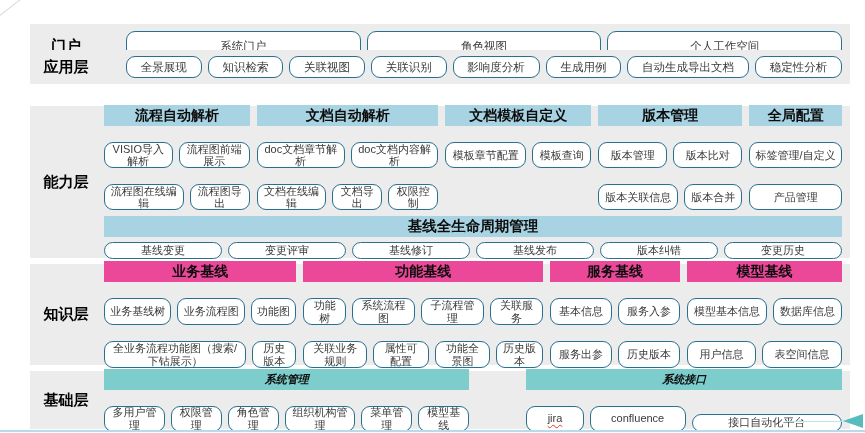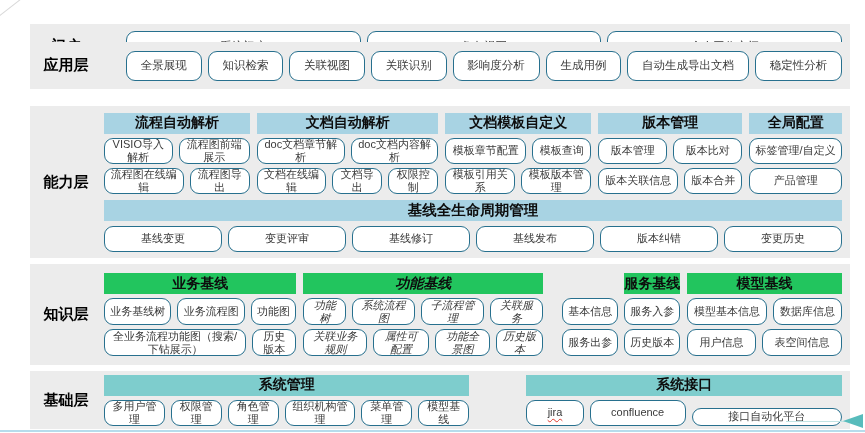--- a/index.html
+++ b/index.html
@@ -17,38 +17,38 @@
   .pill{background:#fff;border:1.3px solid #27708e;border-radius:9px;
     display:flex;align-items:center;justify-content:center;text-align:center;
     font-size:11px;color:#3a3a3a;padding:1px 5px;line-height:1.12;
     flex:1 1 auto;min-width:0;overflow:hidden;box-sizing:border-box;cursor:default;}
   .equal .pill{flex:1 1 0;}
   .tall{height:30px;padding-left:22px;}
   .tall .pill{font-size:11.5px;}
 
   
   .groups-row{display:flex;gap:7px;}
-  .group{display:flex;flex-direction:column;gap:4px;min-width:0;}
+  .group{display:flex;flex-direction:column;gap:16px;min-width:0;}
   .group-header{height:21px;flex:0 0 21px;display:flex;align-items:center;justify-content:center;
     font-weight:bold;font-size:14px;color:#0d0d0d;}
 
   
   #cap-groups .group-header{background:#a8d3e3;}
   .g-flow{flex:148 1 0;} .g-doc{flex:184 1 0;} .g-tpl{flex:148 1 0;} .g-ver{flex:146 1 0;} .g-glb{flex:94 1 0;justify-content:flex-end;}
   .baseline-banner{height:21px;flex:0 0 21px;background:#a8d3e3;font-weight:bold;font-size:14.5px;color:#0d0d0d;
     display:flex;align-items:center;justify-content:center;margin-top:6px;}
   .baseline-row{margin-top:5px;}
 
   
-  #kn-groups .group-header{background:#22c55e;}
+  #kn-groups .group-header{background:#ec4899;}
   #kn-groups .btn-row{height:27px;}
-  .g-biz{flex:195 1 0;} .g-func{flex:243 1 0;font-style:italic;} .g-svc{flex:132 1 0;align-items:flex-end;} .g-model{flex:157 1 0;}
-
-  
-  #fd-groups .group-header{background:#7ecdcd;font-size:14px;}
+  .g-biz{flex:195 1 0;} .g-func{flex:243 1 0;} .g-svc{flex:132 1 0;} .g-model{flex:157 1 0;}
+
+  
+  #fd-groups .group-header{background:#7ecdcd;font-size:11px;font-style:italic;}
   .g-sys{flex:368 1 0;} .g-if{flex:318 1 0;margin-left:50px;}
   .g-if .btn-row .pill:first-child{text-decoration:underline wavy #e0392e 1px;text-underline-offset:2px;}
   .g-if .btn-row .pill:last-child{flex-grow:2;margin-top:8px;}
 
   
   .corner-line{position:absolute;left:-8px;top:4px;width:44px;height:1px;background:#d9d9d9;transform:rotate(-38deg);}
   .bottom-line{position:absolute;left:0;top:430px;width:865px;height:2px;}
   .arrow-line{position:absolute;left:786px;top:421px;width:60px;height:1px;background:#c2e4e4;}
   .arrow-head{position:absolute;left:843px;top:414px;width:0;height:0;
     border-top:7px solid transparent;border-bottom:7px solid transparent;border-right:20px solid #58bcbc;}
@@ -64,21 +64,21 @@
     <div class="band-label">门户</div>
     <div class="band-content">
       <div class="btn-row tall equal">
           <div class="pill">系统门户</div>
           <div class="pill">角色视图</div>
           <div class="pill">个人工作空间</div>
         </div>
     </div>
   </div>
 
-  <div class="band" style="top:42px;height:47px;">
+  <div class="band" style="top:50px;height:34px;">
     <div class="band-label">应用层</div>
     <div class="band-content">
       <div class="btn-row tall">
           <div class="pill">全景展现</div>
           <div class="pill">知识检索</div>
           <div class="pill">关联视图</div>
           <div class="pill">关联识别</div>
           <div class="pill">影响度分析</div>
           <div class="pill">生成用例</div>
           <div class="pill">自动生成导出文档</div>
@@ -113,24 +113,20 @@
               <div class="pill">文档导出</div>
               <div class="pill">权限控制</div>
             </div>
           </div>
           <div class="group g-tpl">
             <div class="group-header">文档模板自定义</div>
             <div class="btn-row">
               <div class="pill">模板章节配置</div>
               <div class="pill">模板查询</div>
             </div>
-            <div class="btn-row">
-              <div class="pill">模板引用关系</div>
-              <div class="pill">模板版本管理</div>
-            </div>
           </div>
           <div class="group g-ver">
             <div class="group-header">版本管理</div>
             <div class="btn-row">
               <div class="pill">版本管理</div>
               <div class="pill">版本比对</div>
             </div>
             <div class="btn-row">
               <div class="pill">版本关联信息</div>
               <div class="pill">版本合并</div>

